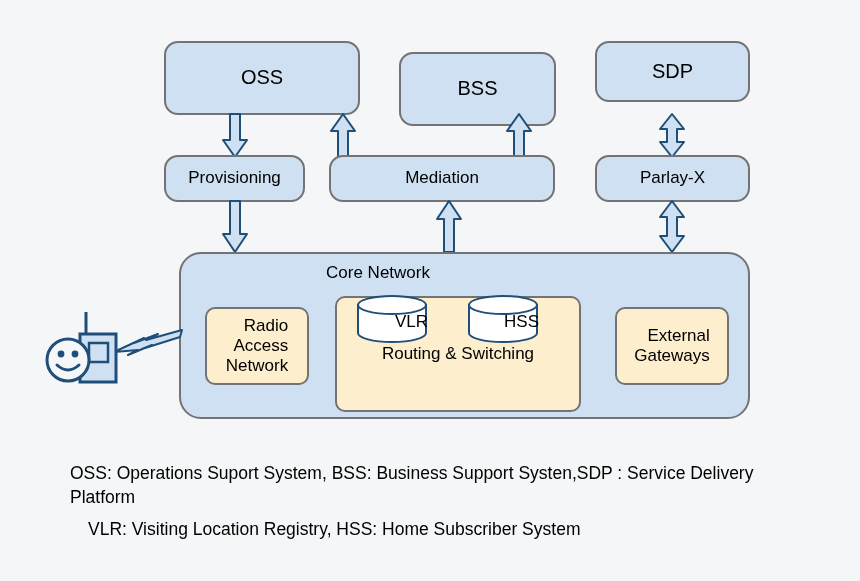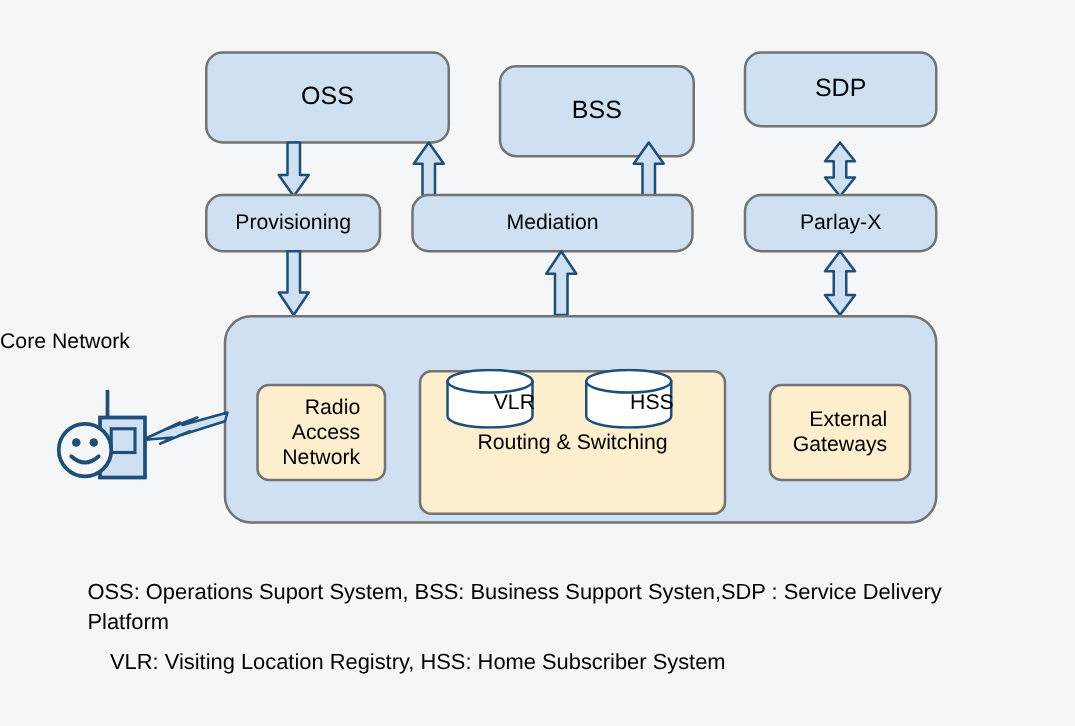--- a/index.html
+++ b/index.html
@@ -143,21 +143,21 @@
   </div>
 
   <div class="arrow" style="left:659px; top:201px;">
     <svg width="26" height="52" viewBox="0 0 26 52">
       <path d="M13 0 L25 16 L18 16 L18 35 L25 35 L13 51 L1 35 L8 35 L8 16 L1 16 Z" fill="#cee0f2" stroke="#1f4e79" stroke-width="2" stroke-linejoin="round"></path>
     </svg>
   </div>
 
   <div class="node blue-box core-box" style="left:179px; top:252px; width:571px; height:167px;">
   </div>
-  <div class="core-label" style="left:0; top:263px; width:756px; ">Core Network</div>
+  <div class="core-label" style="left:0; top:263px; width:756px; text-align:center;">Core Network</div>
 
   <div class="node yellow-box inner-yellow" style="left:205px; top:307px; width:104px; height:78px; white-space:pre-line;">
     <span>Radio
 Access
 Network</span>
   </div>
 
   <div class="node yellow-box" style="left:335px; top:296px; width:246px; height:116px; align-items:flex-start; justify-content:center;">
   </div>
   <div class="core-label" style="left:335px; top:344px; width:246px; text-align:center;">Routing &amp; Switching</div>

